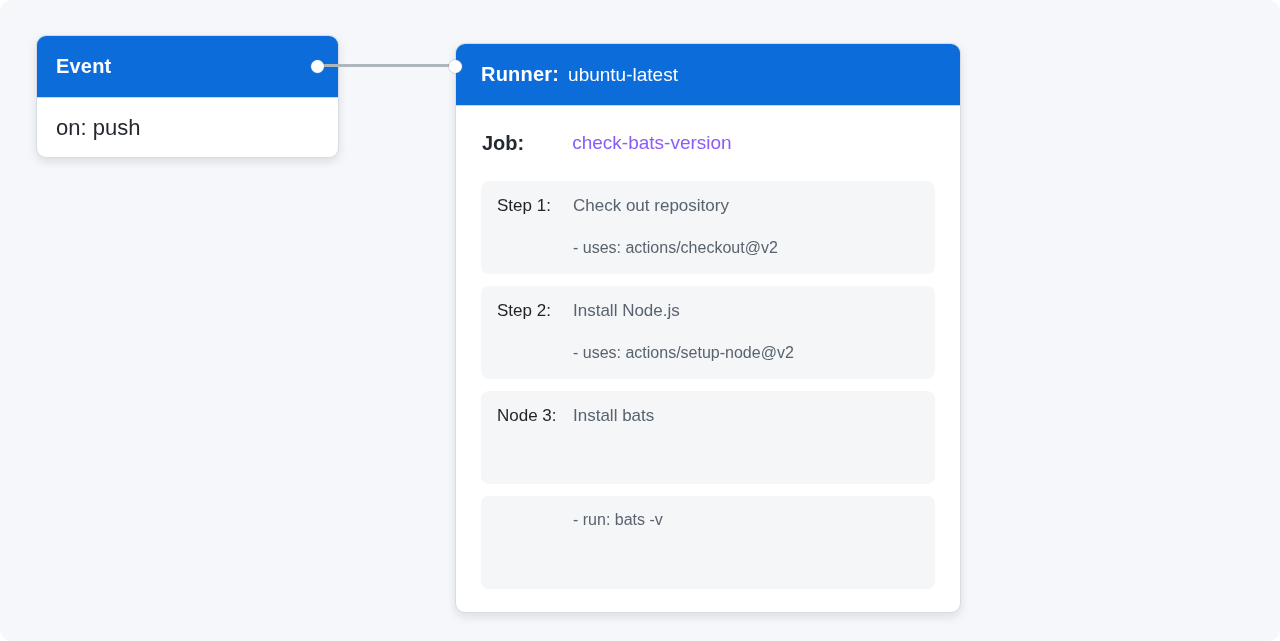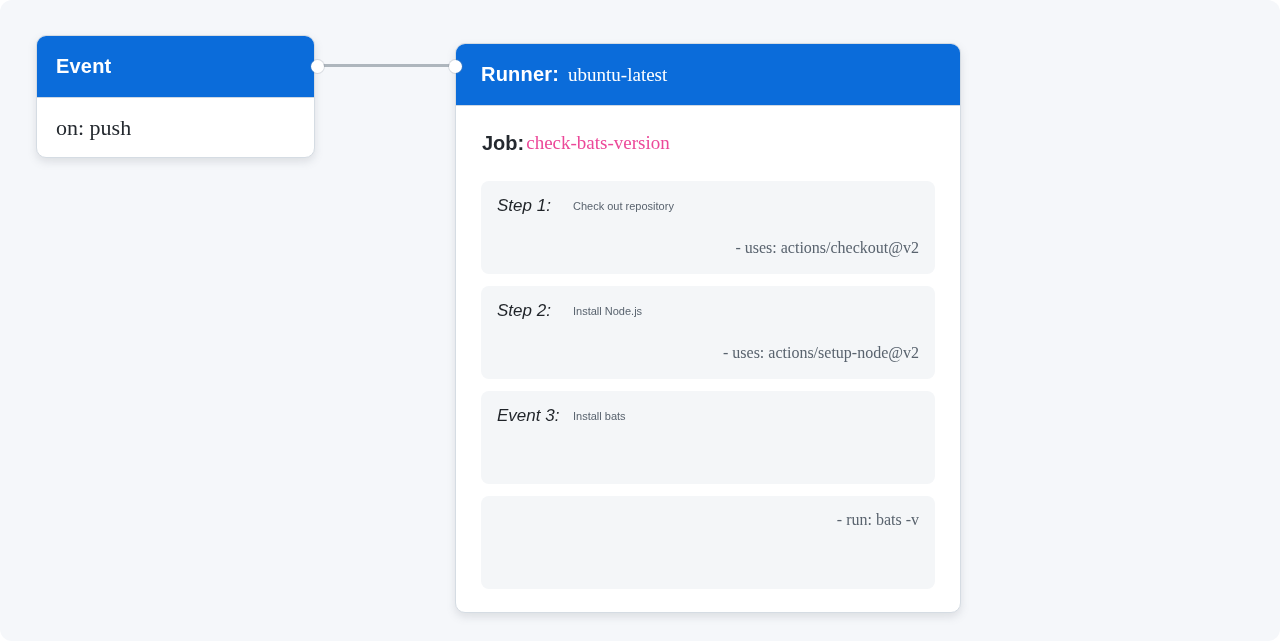--- a/index.html
+++ b/index.html
@@ -24,24 +24,24 @@
     height: 62px;
     background: #0b6cda;
     border-bottom: 1px solid #cfd8e3;
     border-radius: 9px 9px 0 0;
     display: flex;
     align-items: center;
     color: #ffffff;
   }
 
   .sans-bold { font-weight: bold; font-size: 20px; letter-spacing: 0.2px; }
-  .mono { font-family: Liberation Serif, serif; text-align: right; }
+  .mono { font-family: Liberation Sans, sans-serif; }
 
   
-  .event-card { left: 36px; top: 35px; width: 279px; height: 123px; }
+  .event-card { left: 36px; top: 35px; width: 303px; height: 123px; }
   .event-card .card-header { padding: 0 19px; }
   .event-body {
     height: 59px;
     display: flex; align-items: center;
     padding: 0 19px;
     font-size: 22px;
     color: #24292f;
   }
 
   
@@ -68,37 +68,37 @@
   .runner-card { left: 455px; top: 43px; width: 506px; height: 570px; }
   .runner-card .card-header { padding: 0 25px; gap: 9px; }
   .runner-header-value { font-size: 19px; font-weight: normal; }
 
   .job-line {
     height: 74px;
     display: flex; align-items: center; gap: 2px;
     padding: 0 26px;
   }
   .job-label { font-weight: bold; font-size: 20px; color: #24292f; }
-  .job-value { font-size: 19px; color: #ec4899; }
+  .job-value { font-size: 19px; color: #8b5cf6; margin-left: 46px; }
 
   .steps { padding: 1px 25px 0 25px; }
   .step-card {
     background: #f4f6f8;
     border-radius: 8px;
     height: 93px;
     margin-bottom: 12px;
     padding: 13px 16px 12px 16px;
     display: flex; flex-direction: column; gap: 19px;
   }
   .step-line1 { display: flex; line-height: 24px; }
   .step-label {
     width: 76px; flex: 0 0 76px;
-    font-size: 17px; color: #1f2328; font-style: italic;
+    font-size: 17px; color: #1f2328;
   }
-  .step-title { font-size: 11px; color: #59636e; }
+  .step-title { font-size: 17px; color: #59636e; }
   .step-line2 {
     margin-left: 76px;
     line-height: 22px;
     font-size: 16px;
     color: #59636e;
   }
 </style>
 </head>
 <body>
 
@@ -139,21 +139,21 @@
       <div class="step-card">
         <div class="step-line1">
           <span class="step-label">Step 2:</span>
           <span class="step-title">Install Node.js</span>
         </div>
         <div class="step-line2 mono">- uses: actions/setup-node@v2</div>
       </div>
 
       <div class="step-card">
         <div class="step-line1">
-          <span class="step-label">Event 3:</span>
+          <span class="step-label">Node 3:</span>
           <span class="step-title">Install bats</span>
         </div>
       </div>
 
       <div class="step-card">
         <div class="step-line2 mono">- run: bats -v</div>
       </div>
 
     </div>
   </div>

